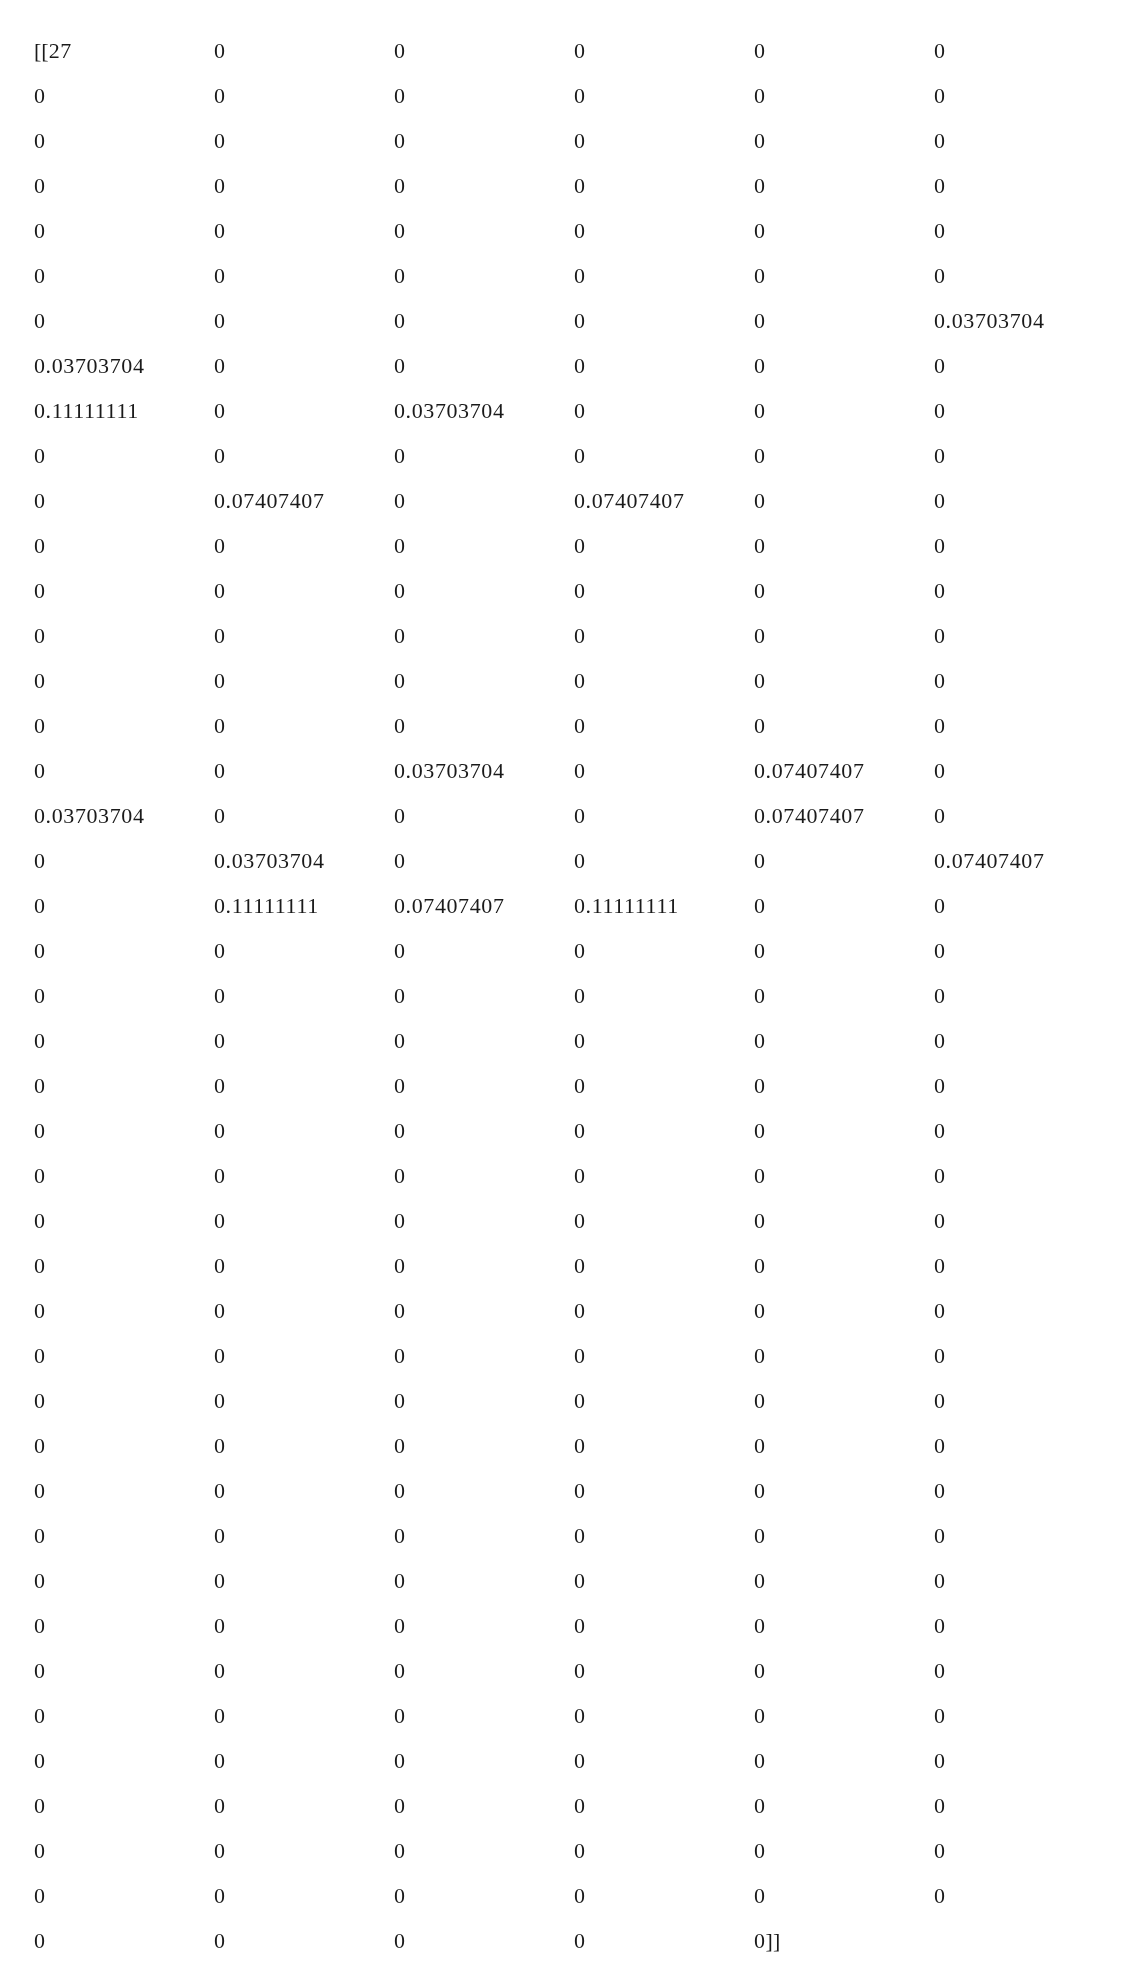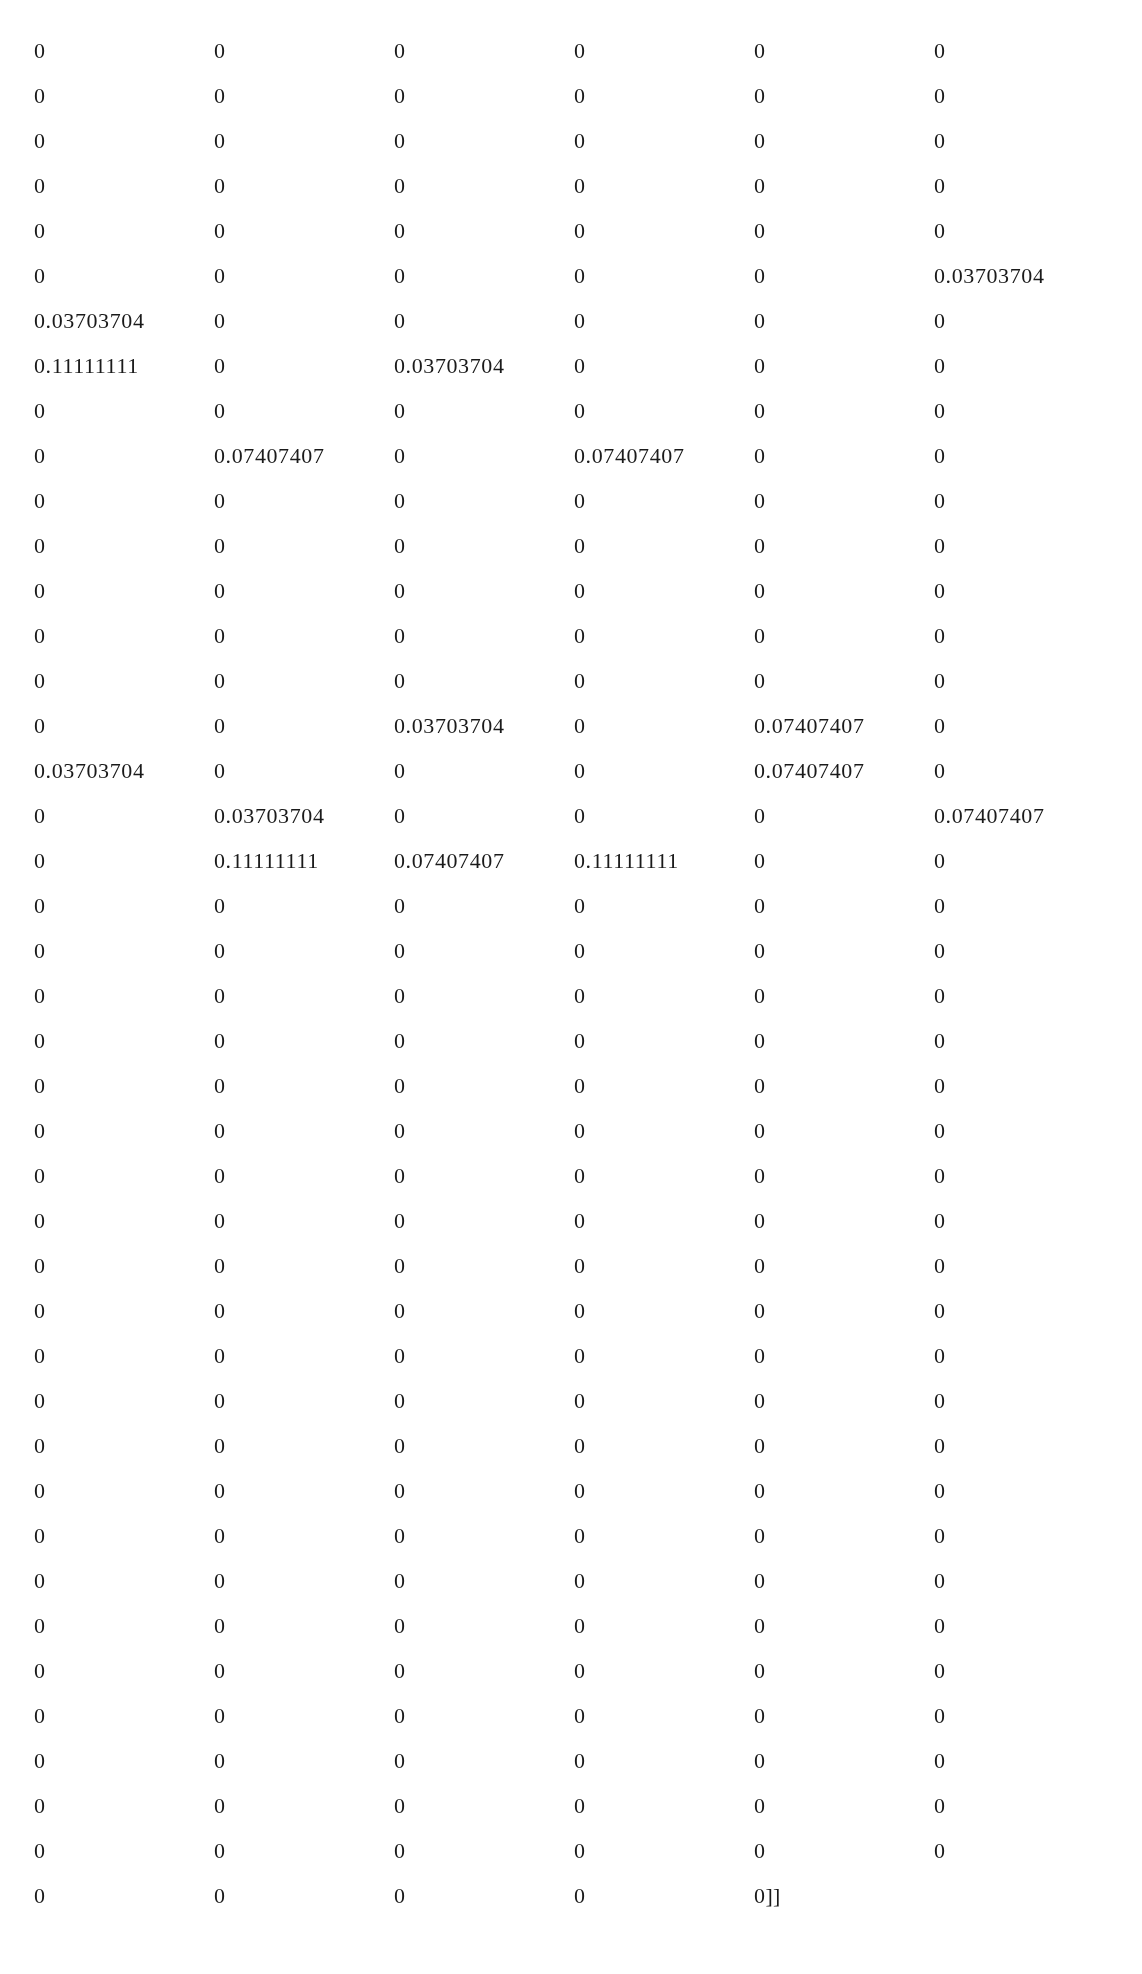--- a/index.html
+++ b/index.html
@@ -49,20 +49,28 @@
     <colgroup>
       <col class="c0">
         <col class="c1">
         <col class="c2">
         <col class="c3">
         <col class="c4">
         <col class="c5">
     </colgroup>
     <tbody id="matrix-body">
         <tr>
+          <td><span class="open-bracket">[[</span>27</td>
+          <td>0</td>
+          <td>0</td>
+          <td>0</td>
+          <td>0</td>
+          <td>0</td>
+        </tr>
+        <tr>
           <td>0</td>
           <td>0</td>
           <td>0</td>
           <td>0</td>
           <td>0</td>
           <td>0</td>
         </tr>
         <tr>
           <td>0</td>
           <td>0</td>

